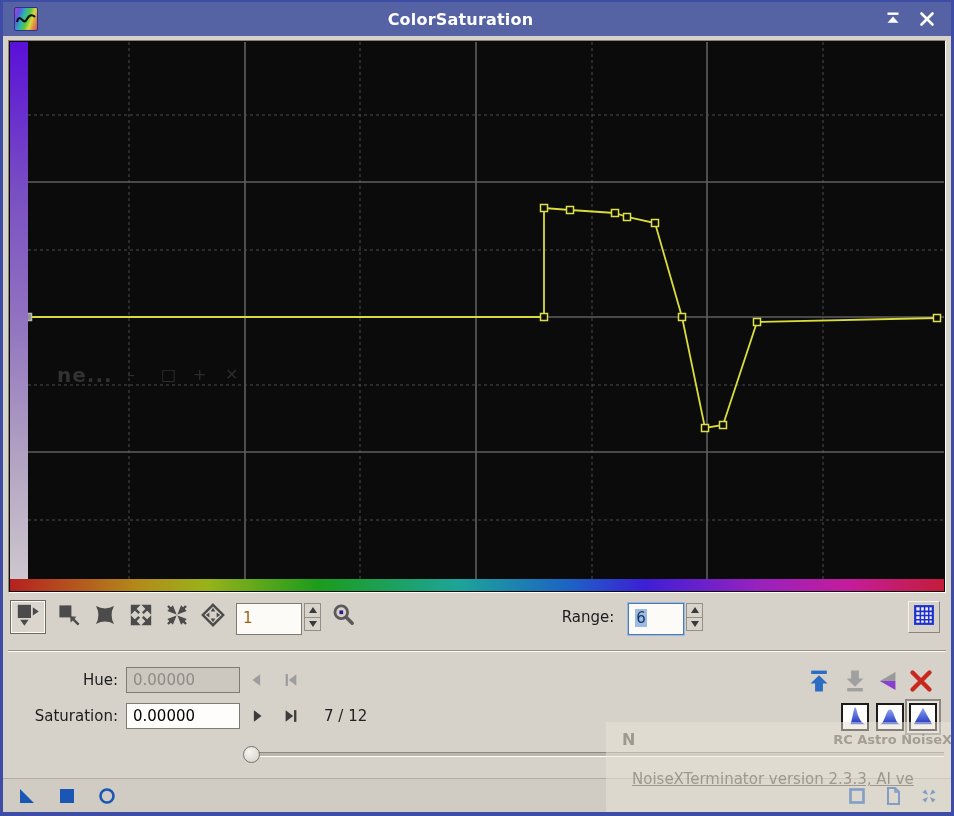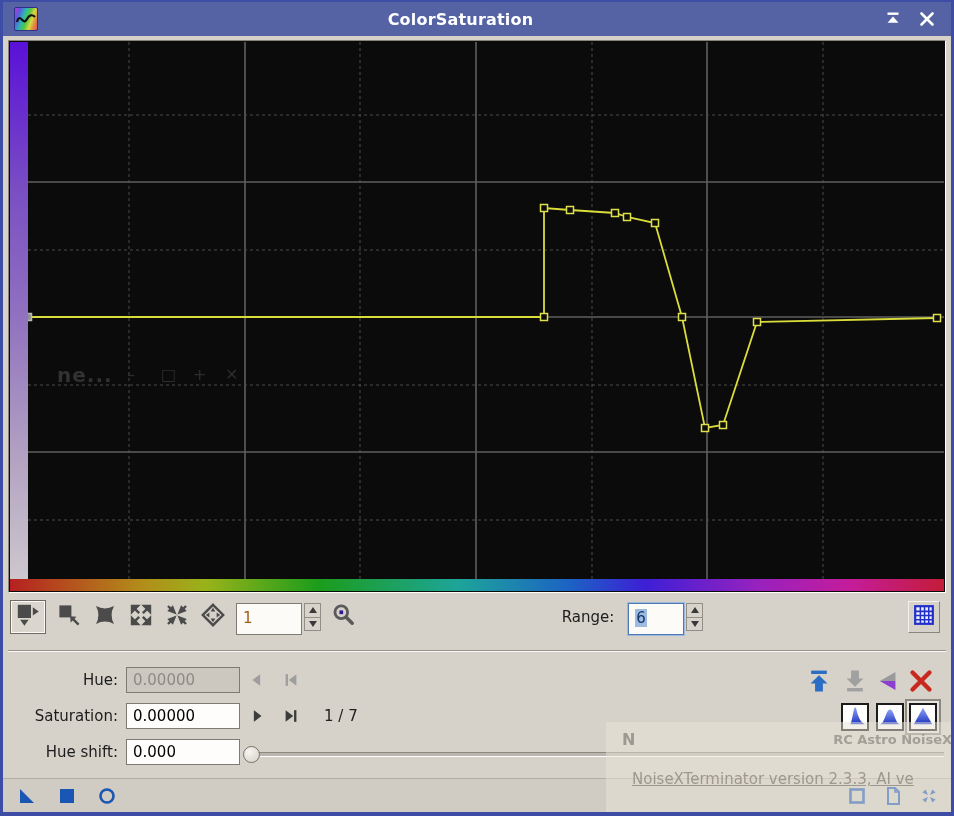--- a/index.html
+++ b/index.html
@@ -326,27 +326,23 @@
       <svg width="18" height="18" viewBox="0 0 20 20">
           <polygon points="6.5,3.5 15,10 6.5,16.5" fill="#3c3c3c"></polygon>
         </svg>
     </span>
     <span class="nav-ico nav-first">
       <svg width="18" height="18" viewBox="0 0 20 20">
           <polygon points="4,3.5 12.5,10 4,16.5" fill="#3c3c3c"></polygon>
           <rect x="13.4" y="3.5" width="2.6" height="13" fill="#3c3c3c"></rect>
         </svg>
     </span>
-    <div class="point-index">1 / 7</div>
-  </div>
-
-  <div class="param-row" style="top:738px;width:954px;">
-    <div class="param-label">Hue shift:</div>
-    <div class="field">0.000</div>
-  </div>
+    <div class="point-index">7 / 12</div>
+  </div>
+
   <div class="slider-track"></div>
   <div class="slider-handle"></div>
 
   <div class="ricon" style="left:806px;top:668px;">
     <span>
       <svg width="26" height="26" viewBox="0 0 20 20">
           <rect x="4" y="2" width="12" height="2.6" fill="#2b6cc4"></rect>
           <polygon points="10,5.5 16.5,12 13,12 13,18 7,18 7,12 3.5,12" fill="#2b6cc4"></polygon>
         </svg>
     </span>

